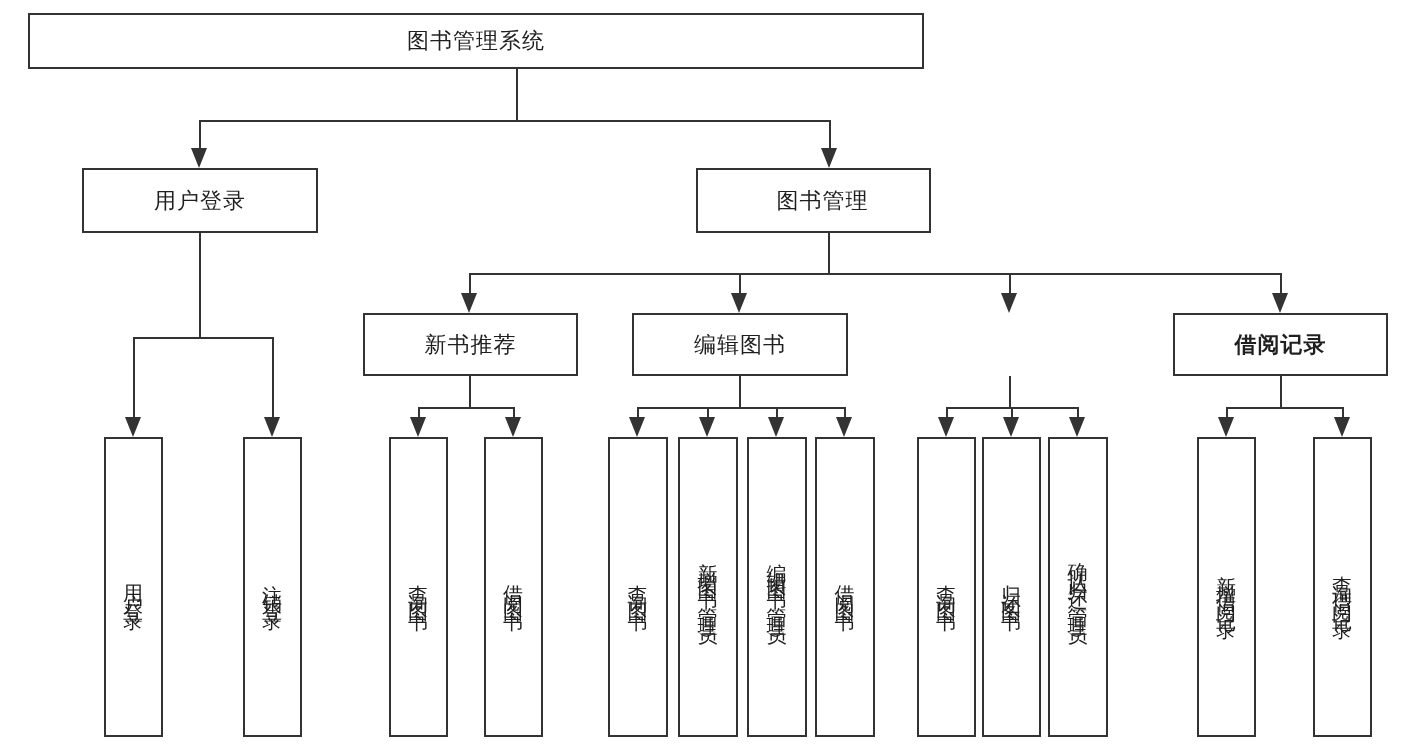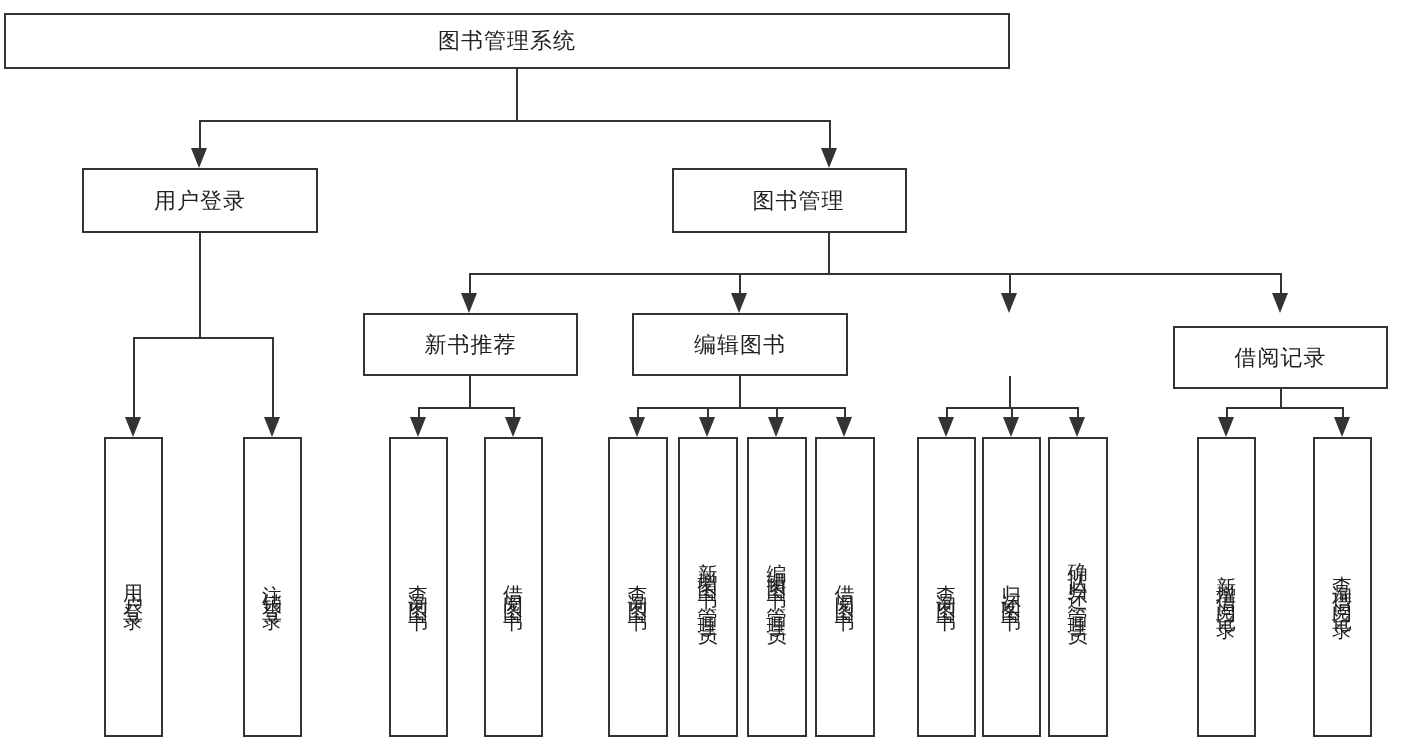--- a/index.html
+++ b/index.html
@@ -60,31 +60,31 @@
     color:var(--watermark-color);
     letter-spacing:0.5px;
     z-index:3;
   }
 </style>
 </head>
 <body>
 
 <div id="canvas">
 
-  <div class="node" style="left:4px;top:13px;width:1006px;height:56px;">图书管理系统</div>
+  <div class="node" style="left:28px;top:13px;width:896px;height:56px;">图书管理系统</div>
 
   <div class="vline" style="left:516px;top:69px;height:51px;"></div>
   <div class="hline" style="left:199px;top:120px;width:632px;"></div>
   <div class="vline" style="left:199px;top:120px;height:30px;"></div>
   <div class="arrow" style="left:191px;top:148px;"></div>
   <div class="vline" style="left:829px;top:120px;height:30px;"></div>
   <div class="arrow" style="left:821px;top:148px;"></div>
 
   <div class="node" style="left:82px;top:168px;width:236px;height:65px;">用户登录</div>
-  <div class="node" style="left:672px;top:168px;width:235px;height:65px;padding-left:18px;">图书管理</div>
+  <div class="node" style="left:696px;top:168px;width:235px;height:65px;padding-left:18px;">图书管理</div>
 
   <div class="vline" style="left:199px;top:233px;height:104px;"></div>
   <div class="hline" style="left:133px;top:337px;width:140px;"></div>
   <div class="vline" style="left:133px;top:337px;height:82px;"></div>
   <div class="arrow" style="left:125px;top:417px;"></div>
   <div class="vline" style="left:272px;top:337px;height:82px;"></div>
   <div class="arrow" style="left:264px;top:417px;"></div>
 
   <div class="vline" style="left:828px;top:233px;height:40px;"></div>
   <div class="hline" style="left:469px;top:273px;width:813px;"></div>
@@ -92,21 +92,21 @@
   <div class="arrow" style="left:461px;top:293px;"></div>
   <div class="vline" style="left:739px;top:273px;height:22px;"></div>
   <div class="arrow" style="left:731px;top:293px;"></div>
   <div class="vline" style="left:1009px;top:273px;height:22px;"></div>
   <div class="arrow" style="left:1001px;top:293px;"></div>
   <div class="vline" style="left:1280px;top:273px;height:22px;"></div>
   <div class="arrow" style="left:1272px;top:293px;"></div>
 
   <div class="node" style="left:363px;top:313px;width:215px;height:63px;">新书推荐</div>
   <div class="node" style="left:632px;top:313px;width:216px;height:63px;">编辑图书</div>
-  <div class="node" style="left:1173px;top:326px;width:215px;height:63px;">借阅记录</div>
+  <div class="node" style="left:1173px;top:313px;width:215px;height:63px;font-weight:bold;">借阅记录</div>
 
   <div class="vline" style="left:469px;top:376px;height:31px;"></div>
   <div class="hline" style="left:418px;top:407px;width:96px;"></div>
   <div class="vline" style="left:418px;top:407px;height:12px;"></div>
   <div class="arrow" style="left:410px;top:417px;"></div>
   <div class="vline" style="left:513px;top:407px;height:12px;"></div>
   <div class="arrow" style="left:505px;top:417px;"></div>
 
   <div class="vline" style="left:739px;top:376px;height:31px;"></div>
   <div class="hline" style="left:637px;top:407px;width:208px;"></div>

